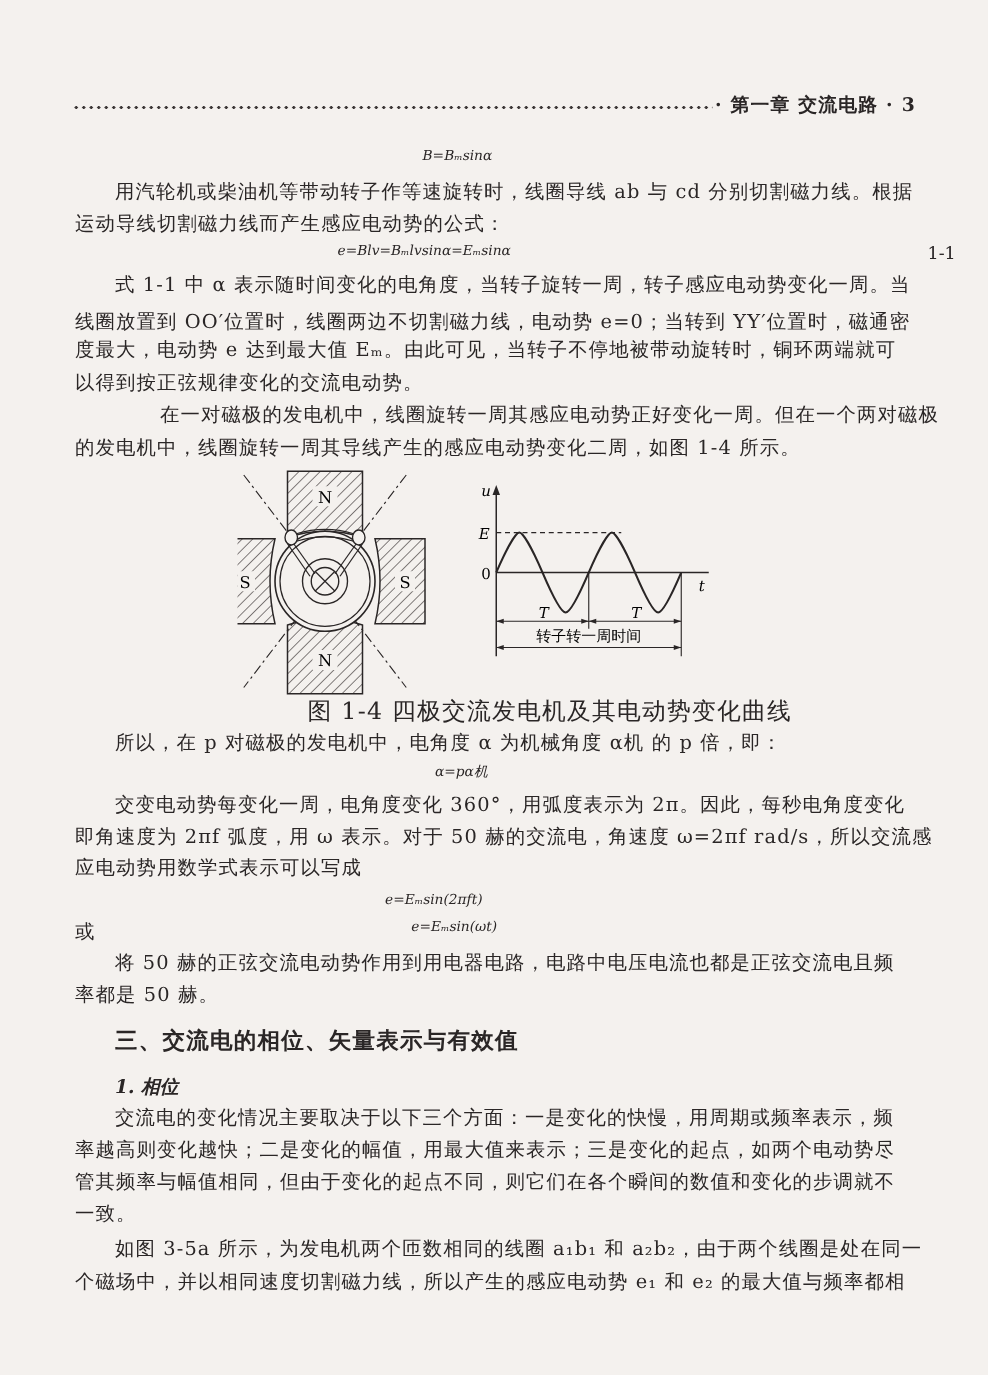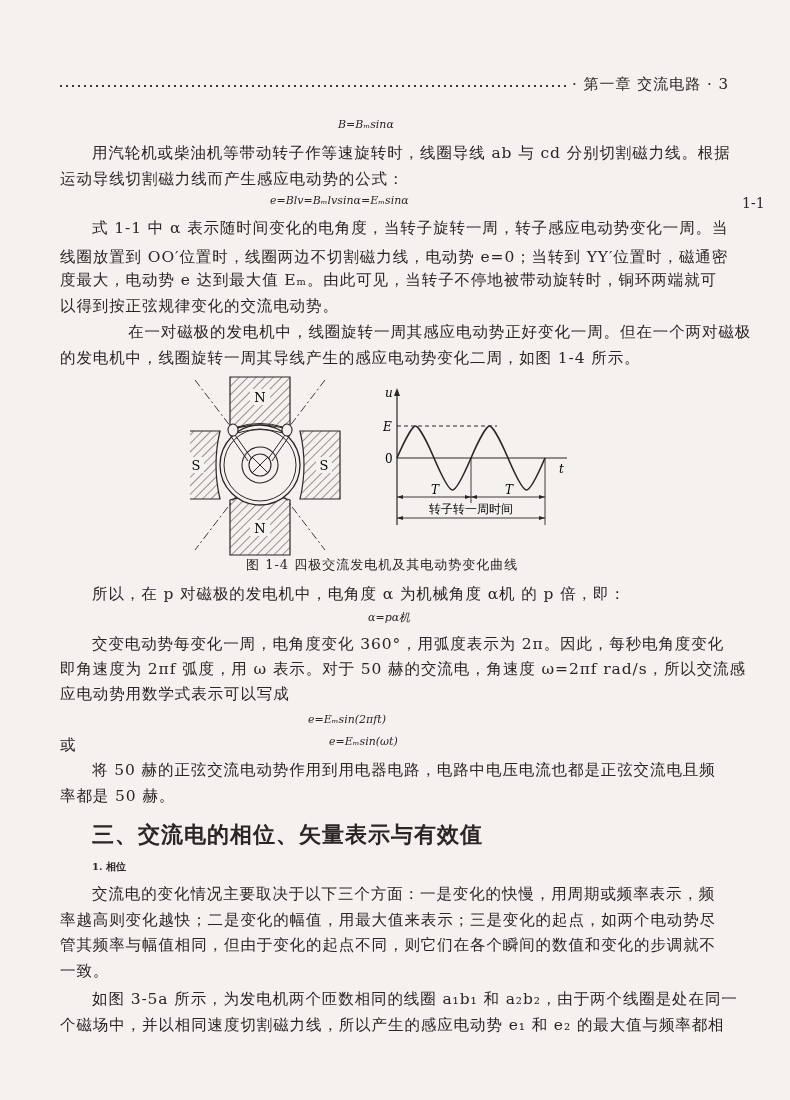--- a/index.html
+++ b/index.html
@@ -8,27 +8,27 @@
     background: #f4f1ee;
     font-family: "DejaVu Serif", "Liberation Serif", serif;
     color: #2a2626;
   }
   .abs { position: absolute; }
   .header-dots {
     left: 58px; top: 84px; width: 512px; height: 4px;
     background-image: radial-gradient(circle, #3a3535 1.1px, transparent 1.4px);
     background-size: 6px 4px; background-repeat: repeat-x;
   }
-  .header-text { left: 572px; top: 75px; font-size: 15px; font-weight: normal; letter-spacing: 1px; white-space: nowrap; }
+  .header-text { left: 572px; top: 75px; font-size: 15px; font-weight: bold; letter-spacing: 1px; white-space: nowrap; }
   .line { font-size: 15.5px; line-height: 20px; white-space: nowrap; letter-spacing: 0.9px; }
   .formula { font-size: 11px; font-style: italic; white-space: nowrap; }
   .eqno { font-size: 14px; margin-left: 40px; }
-  .section { font-size: 22px; font-weight: bold; letter-spacing: 1px; }
-  .subsection { font-size: 10px; font-weight: bold; }
-  .caption { font-size: 13px; letter-spacing: 1px; white-space: nowrap; }
+  .section { font-size: 18px; font-weight: bold; letter-spacing: 1px; }
+  .subsection { font-size: 15px; font-weight: bold; font-style: italic; }
+  .caption { font-size: 19px; letter-spacing: 1px; white-space: nowrap; }
   svg text { font-family: "DejaVu Serif", serif; }
 </style>
 </head>
 <body>
 
 <div class="abs header-dots"></div>
 <div class="abs header-text">· 第一章  交流电路 · 3</div>
 
 <div class="abs formula" style="left:338px; top:118px;">B=Bₘsinα</div>
 
@@ -115,21 +115,21 @@
 
   <line x1="22" y1="133" x2="170" y2="133" stroke="#2a2626" stroke-width="0.9"></line>
   <polygon points="22,133 28,131 28,135" fill="#2a2626"></polygon>
   <polygon points="170,133 164,131 164,135" fill="#2a2626"></polygon>
   <text x="96" y="128" font-size="12" text-anchor="middle">转子转一周时间</text>
 </svg>
 
 <div class="abs caption" style="left:246px; top:556px;">图 1-4   四极交流发电机及其电动势变化曲线</div>
 
 <div class="abs line" style="left:92px; top:584px;">所以，在 p 对磁极的发电机中，电角度 α 为机械角度 α机 的 p 倍，即：</div>
-<div class="abs formula" style="left:368px; top:610px;text-align:center;">α=pα机</div>
+<div class="abs formula" style="left:348px; top:610px;text-align:center;">α=pα机</div>
 <div class="abs line" style="left:92px; top:634px;">交变电动势每变化一周，电角度变化 360°，用弧度表示为 2π。因此，每秒电角度变化</div>
 <div class="abs line" style="left:60px; top:659px;">即角速度为 2πf 弧度，用 ω 表示。对于 50 赫的交流电，角速度 ω=2πf rad/s，所以交流感</div>
 <div class="abs line" style="left:60px; top:684px;">应电动势用数学式表示可以写成</div>
 <div class="abs formula" style="left:308px; top:713px;">e=Eₘsin(2πft)</div>
 <div class="abs line" style="left:60px; top:735px;">或</div>
 <div class="abs formula" style="left:329px; top:735px;">e=Eₘsin(ωt)</div>
 <div class="abs line" style="left:92px; top:760px;">将 50 赫的正弦交流电动势作用到用电器电路，电路中电压电流也都是正弦交流电且频</div>
 <div class="abs line" style="left:60px; top:786px;">率都是 50 赫。</div>
 
 <div class="abs section" style="left:92px; top:820px;">三、交流电的相位、矢量表示与有效值</div>

